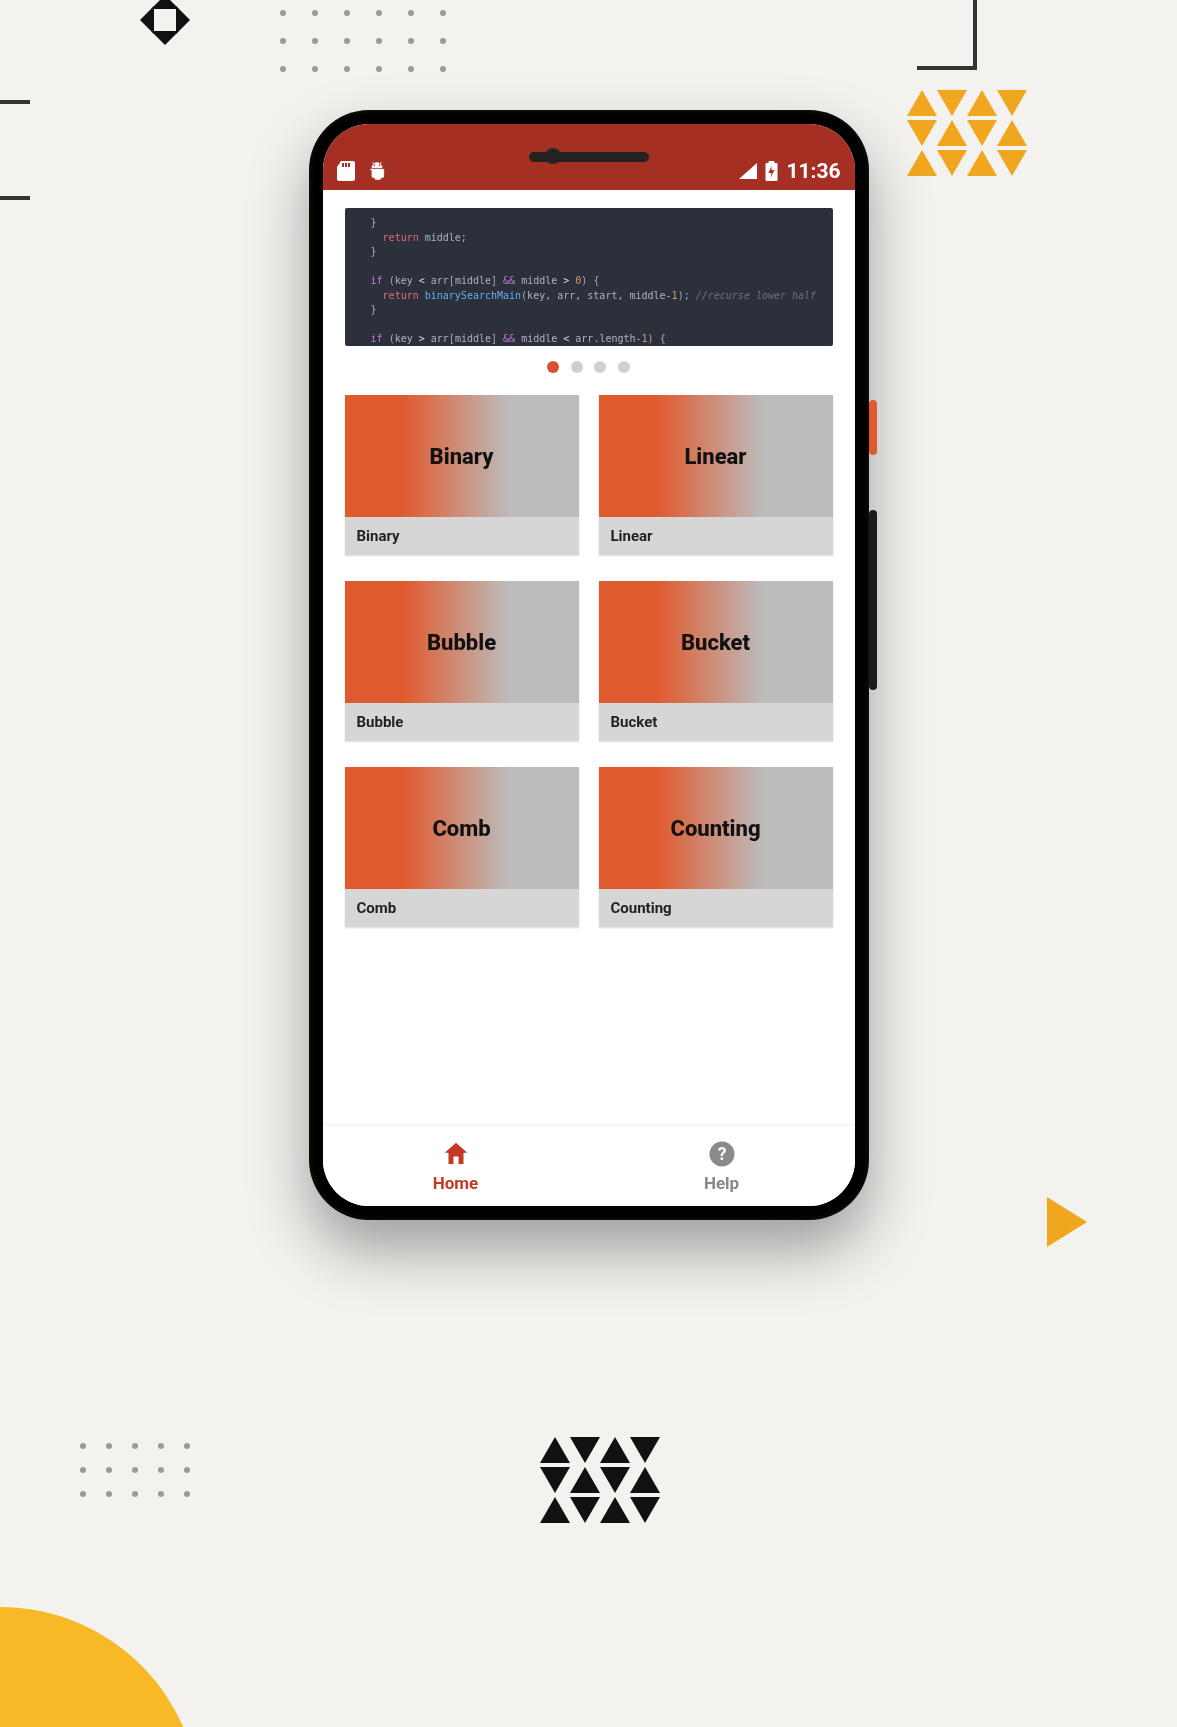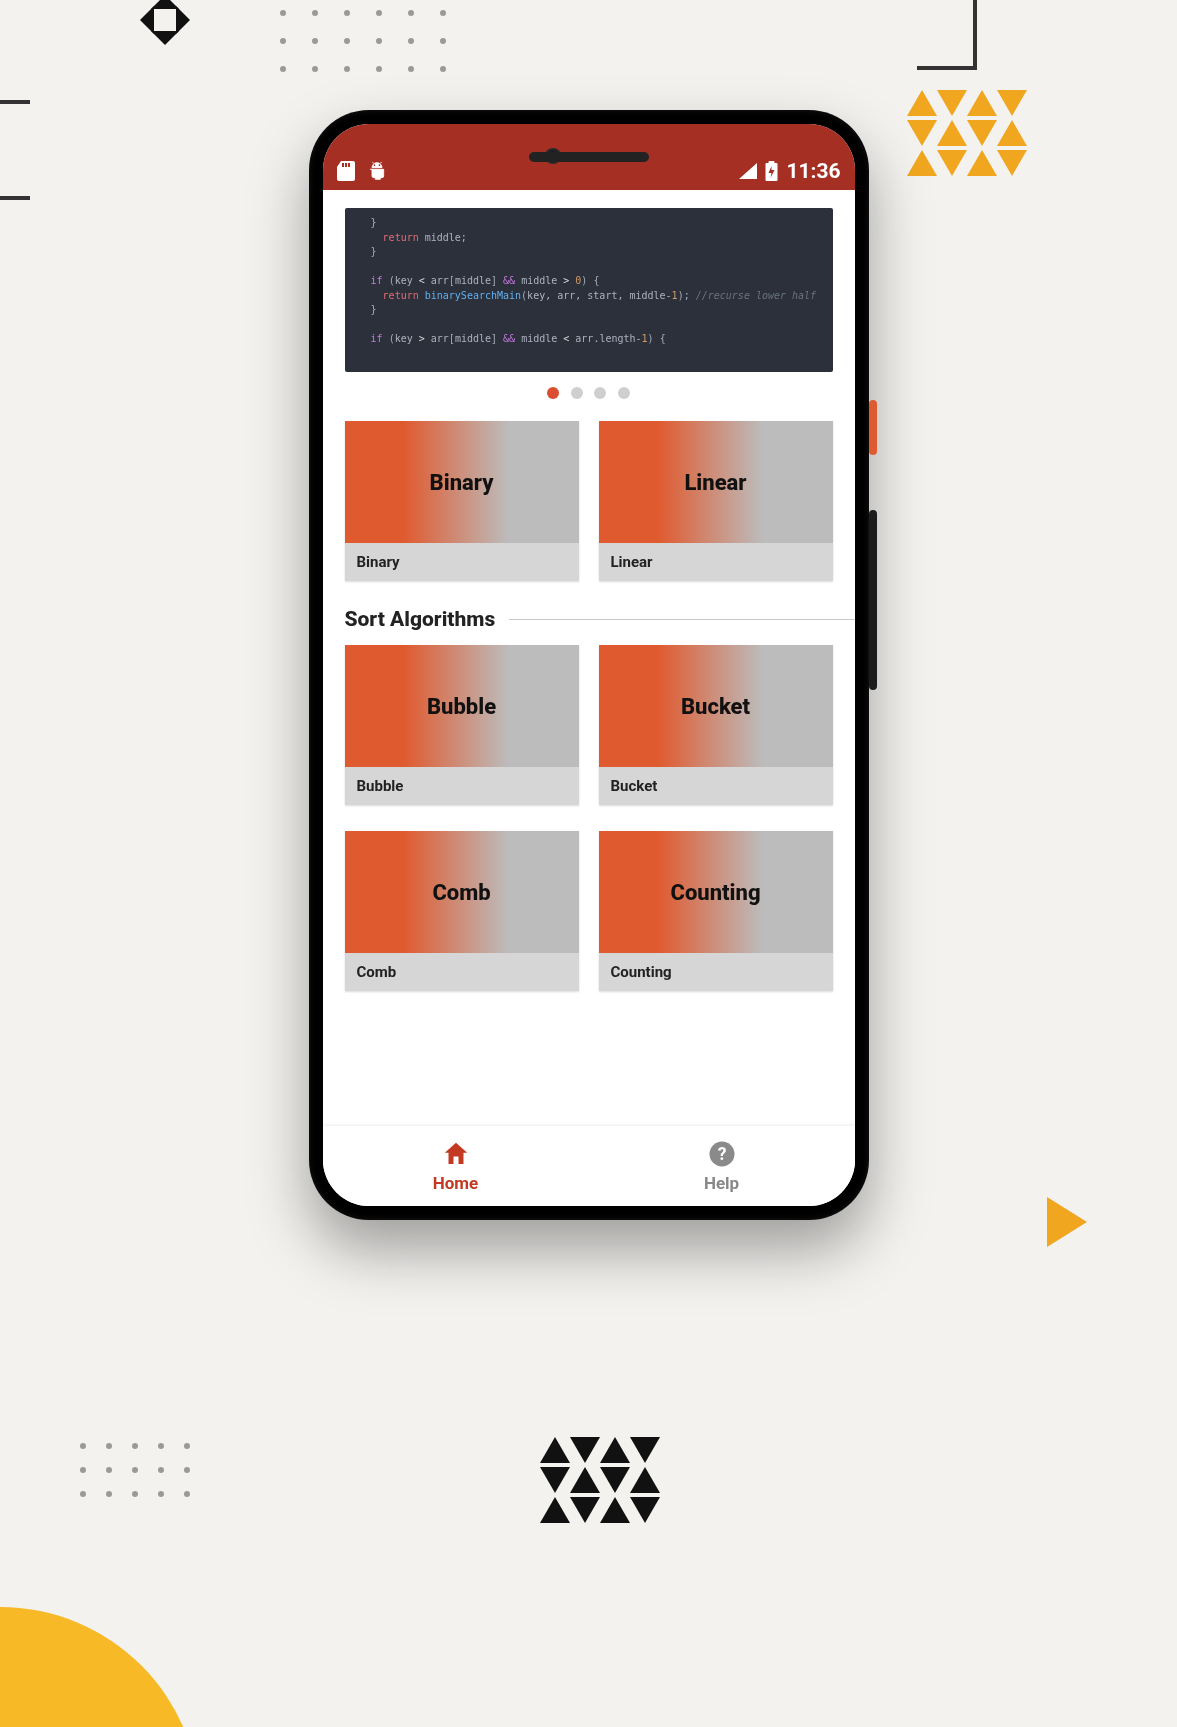--- a/index.html
+++ b/index.html
@@ -77,21 +77,21 @@
     font-size: 20px;
     font-weight: 500;
   }
   .status-bar .left { display:flex; gap:12px; align-items:center;}
   .status-bar .right { margin-left:auto; display:flex; gap:8px; align-items:center;}
   .ico { display:inline-flex; align-items:center; justify-content:center; }
 
   
   .content { flex:1; overflow:hidden; background:#fff; padding: 18px 0 0; }
   .page-title { font-size: 24px; font-weight: 800; color:#111; padding: 0 22px 10px; letter-spacing:.3px;}
-  .code-slide { margin: 0 22px; height: 164px; background:#2b303b; color:#ddd;
+  .code-slide { margin: 0 22px; height: 138px; background:#2b303b; color:#ddd;
     border-radius: 2px; padding: 8px 14px; font-family: ui-monospace, Menlo, Consolas, monospace;
     font-size: 10px; line-height: 1.45; overflow:hidden; position:relative;}
   .code-slide .kw{color:#c678dd;} .code-slide .fn{color:#61afef;} .code-slide .rt{color:#e06c75;}
   .code-slide .cm{color:#6a7380; font-style:italic;} .code-slide .nm{color:#d19a66;}
   .code-slide .id{color:#abb2bf;} .code-slide .br{color:#a1abba;}
   .code-slide pre{margin:0;white-space:pre;}
   .dots { text-align:center; margin: 12px 0 18px; }
   .dot { display:inline-block; width:12px; height:12px; border-radius:50%; background:#cfcfcf; margin:0 4px;}
   .dot.active { background:#d94f2f; }
 
@@ -272,24 +272,20 @@
           <div class="caption">Binary</div>
         </div>
         <div class="card">
           <div class="thumb">
             <span class="thumb-label">Linear</span>
           </div>
           <div class="caption">Linear</div>
         </div>
       </div>
 
-      <div class="section-label">
-        <h2>Sort Algorithms</h2>
-        <div class="rule"></div>
-      </div>
       <div class="card-row">
         <div class="card">
           <div class="thumb">
             <span class="thumb-label">Bubble</span>
           </div>
           <div class="caption">Bubble</div>
         </div>
         <div class="card">
           <div class="thumb">
             <span class="thumb-label">Bucket</span>

